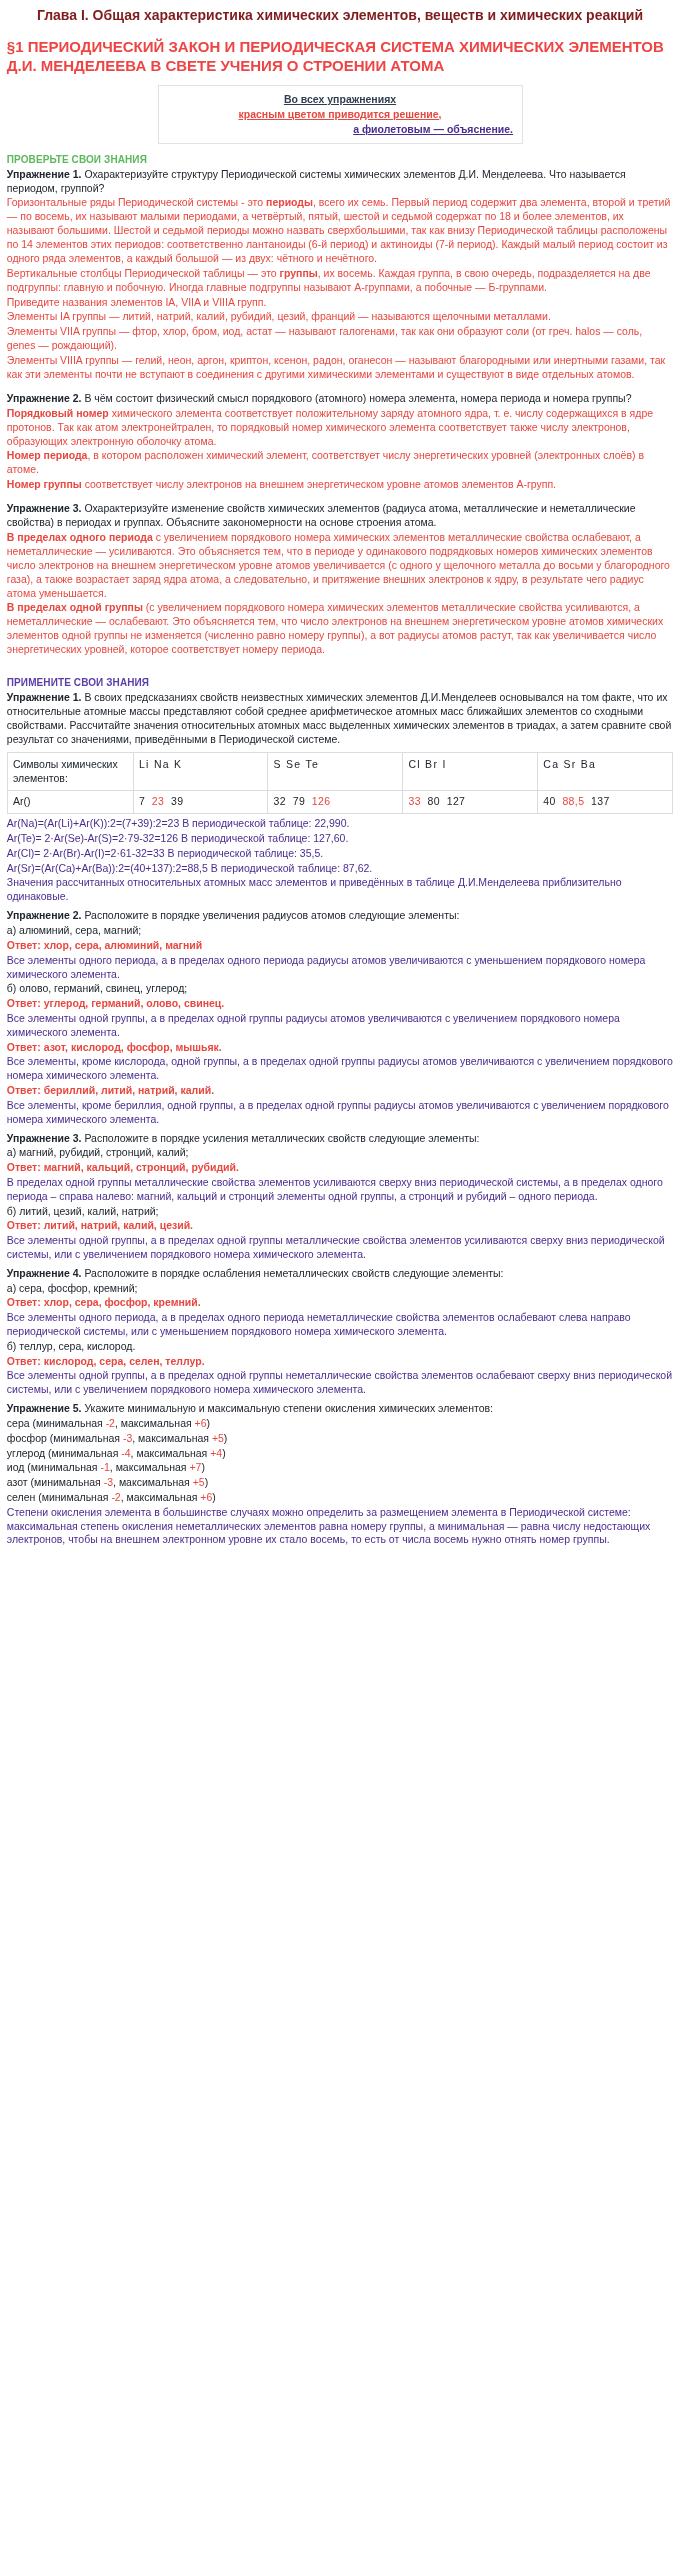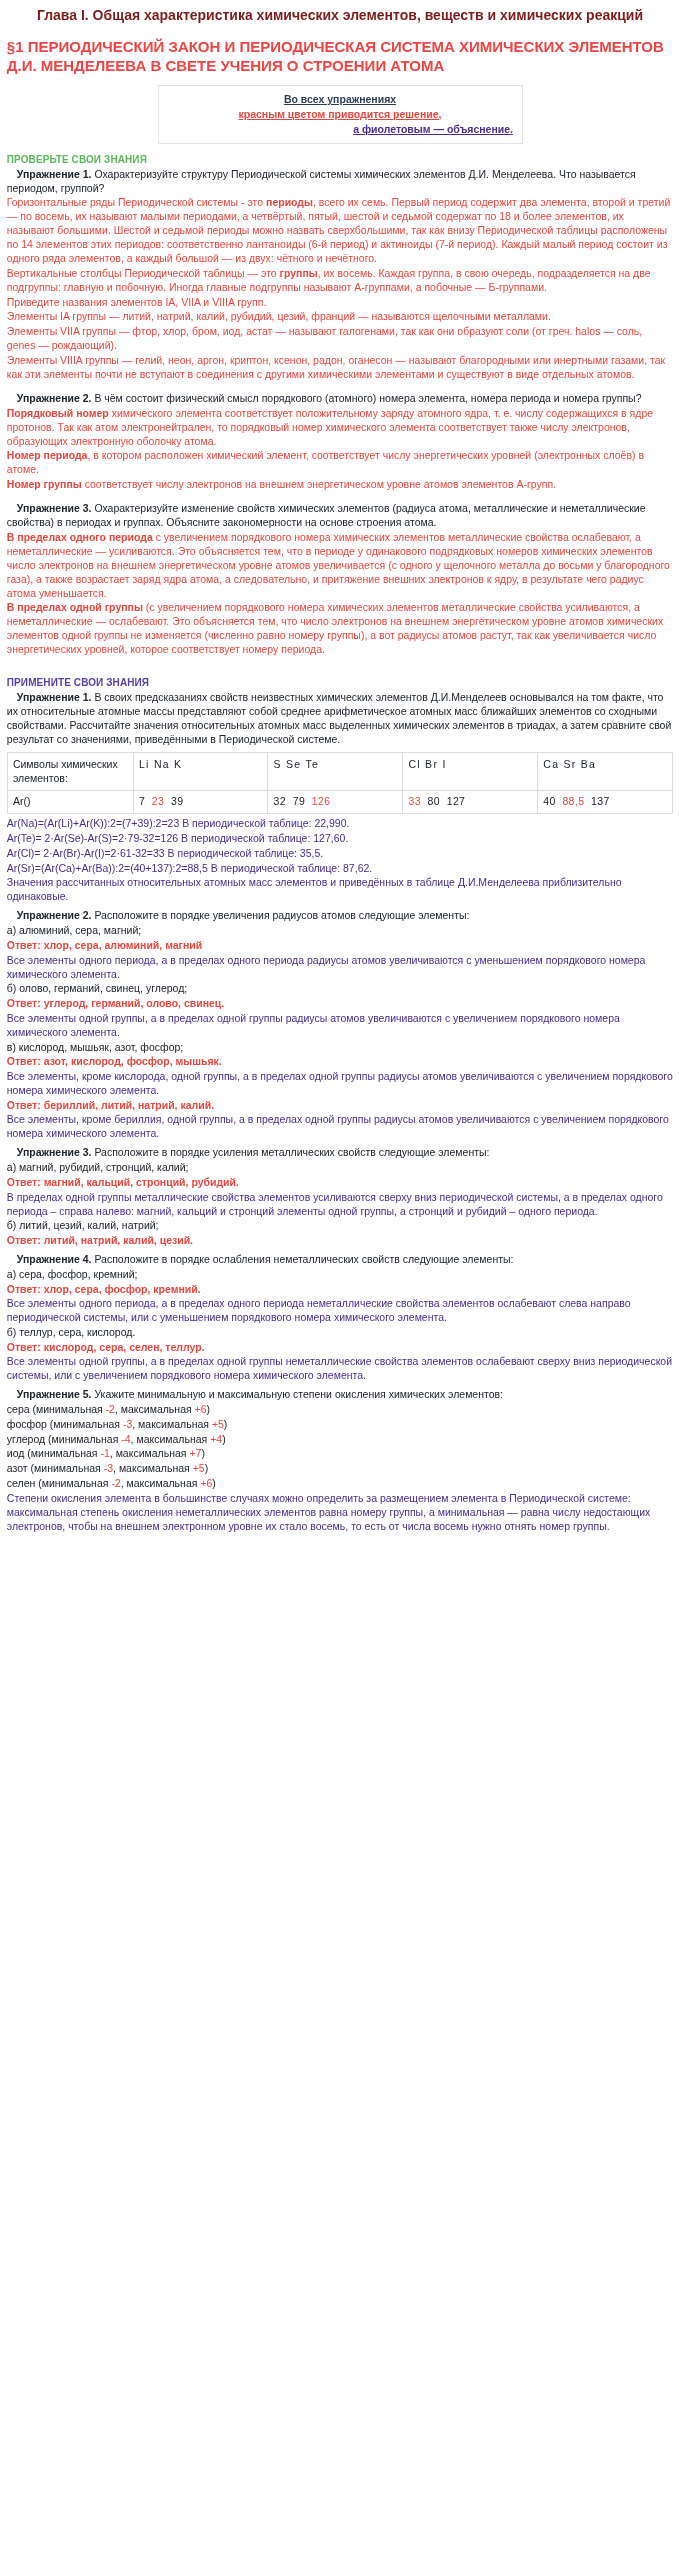--- a/index.html
+++ b/index.html
@@ -58,21 +58,21 @@
     font-size: 10px;
     letter-spacing: 0.1px;
     margin: 8.5px 0 1.7px 0;
   }
   .block-head.green  { color: #5cb85c; }
   .block-head.purple { color: #5b3fa8; }
 
   
   p { margin: 0 0 0.8px 0; }
   .q        { color: #20262e; }
-  .q b      { font-weight: bold; margin-left: 10px; }
+  .q b      { font-weight: bold; }
   .ans      { color: #e8473f; }
   .ans b    { font-weight: bold; color: #e8473f; }
   .expl     { color: #4b2d8f; }
   .spacer   { height: 9.3px; }
   .small-gap{ height: 4.2px; }
 
   
   .r { color: #e8473f; }
 
   
@@ -163,36 +163,36 @@
 <div class="small-gap"></div>
 
 <p class="q"><b>Упражнение 2.</b><span> Расположите в порядке увеличения радиусов атомов следующие элементы:</span></p>
 <div id="apply-ex2-items">
     <p class="q">а) алюминий, сера, магний;</p>
     <p class="ans"><b>Ответ: </b><b>хлор, сера, алюминий, магний</b></p>
     <p class="expl">Все элементы одного периода, а в пределах одного периода радиусы атомов увеличиваются с уменьшением порядкового номера химического элемента.</p>
     <p class="q">б) олово, германий, свинец, углерод;</p>
     <p class="ans"><b>Ответ: </b><b>углерод, германий, олово, свинец.</b></p>
     <p class="expl">Все элементы одной группы, а в пределах одной группы радиусы атомов увеличиваются с увеличением порядкового номера химического элемента.</p>
-    <p class="q">в) кислород, мышьяк, азот, фосфор;</p>
     <p class="ans"><b>Ответ: </b><b>азот, кислород, фосфор, мышьяк.</b></p>
     <p class="expl">Все элементы, кроме кислорода, одной группы, а в пределах одной группы радиусы атомов увеличиваются с увеличением порядкового номера химического элемента.</p>
     <p class="ans"><b>Ответ: </b><b>бериллий, литий, натрий, калий.</b></p>
     <p class="expl">Все элементы, кроме бериллия, одной группы, а в пределах одной группы радиусы атомов увеличиваются с увеличением порядкового номера химического элемента.</p>
   </div>
 
 <div class="small-gap"></div>
 
 <p class="q"><b>Упражнение 3.</b><span> Расположите в порядке усиления металлических свойств следующие элементы:</span></p>
 <div id="apply-ex3-items">
     <p class="q">а) магний, рубидий, стронций, калий;</p>
     <p class="ans"><b>Ответ: </b><b>магний, кальций, стронций, рубидий.</b></p>
     <p class="expl">В пределах одной группы металлические свойства элементов усиливаются сверху вниз периодической системы, а в пределах одного периода – справа налево: магний, кальций и стронций элементы одной группы, а стронций и рубидий – одного периода.</p>
     <p class="q">б) литий, цезий, калий, натрий;</p>
     <p class="ans"><b>Ответ: </b><b>литий, натрий, калий, цезий.</b></p>
+    <p class="expl">Все элементы одной группы, а в пределах одной группы металлические свойства элементов усиливаются сверху вниз периодической системы, или с увеличением порядкового номера химического элемента.</p>
   </div>
 
 <div class="small-gap"></div>
 
 <p class="q"><b>Упражнение 4.</b><span> Расположите в порядке ослабления неметаллических свойств следующие элементы:</span></p>
 <div id="apply-ex4-items">
     <p class="q">а) сера, фосфор, кремний;</p>
     <p class="ans"><b>Ответ: </b><b>хлор, сера, фосфор, кремний.</b></p>
     <p class="expl">Все элементы одного периода, а в пределах одного периода неметаллические свойства элементов ослабевают слева направо периодической системы, или с уменьшением порядкового номера химического элемента.</p>
     <p class="q">б) теллур, сера, кислород.</p>

